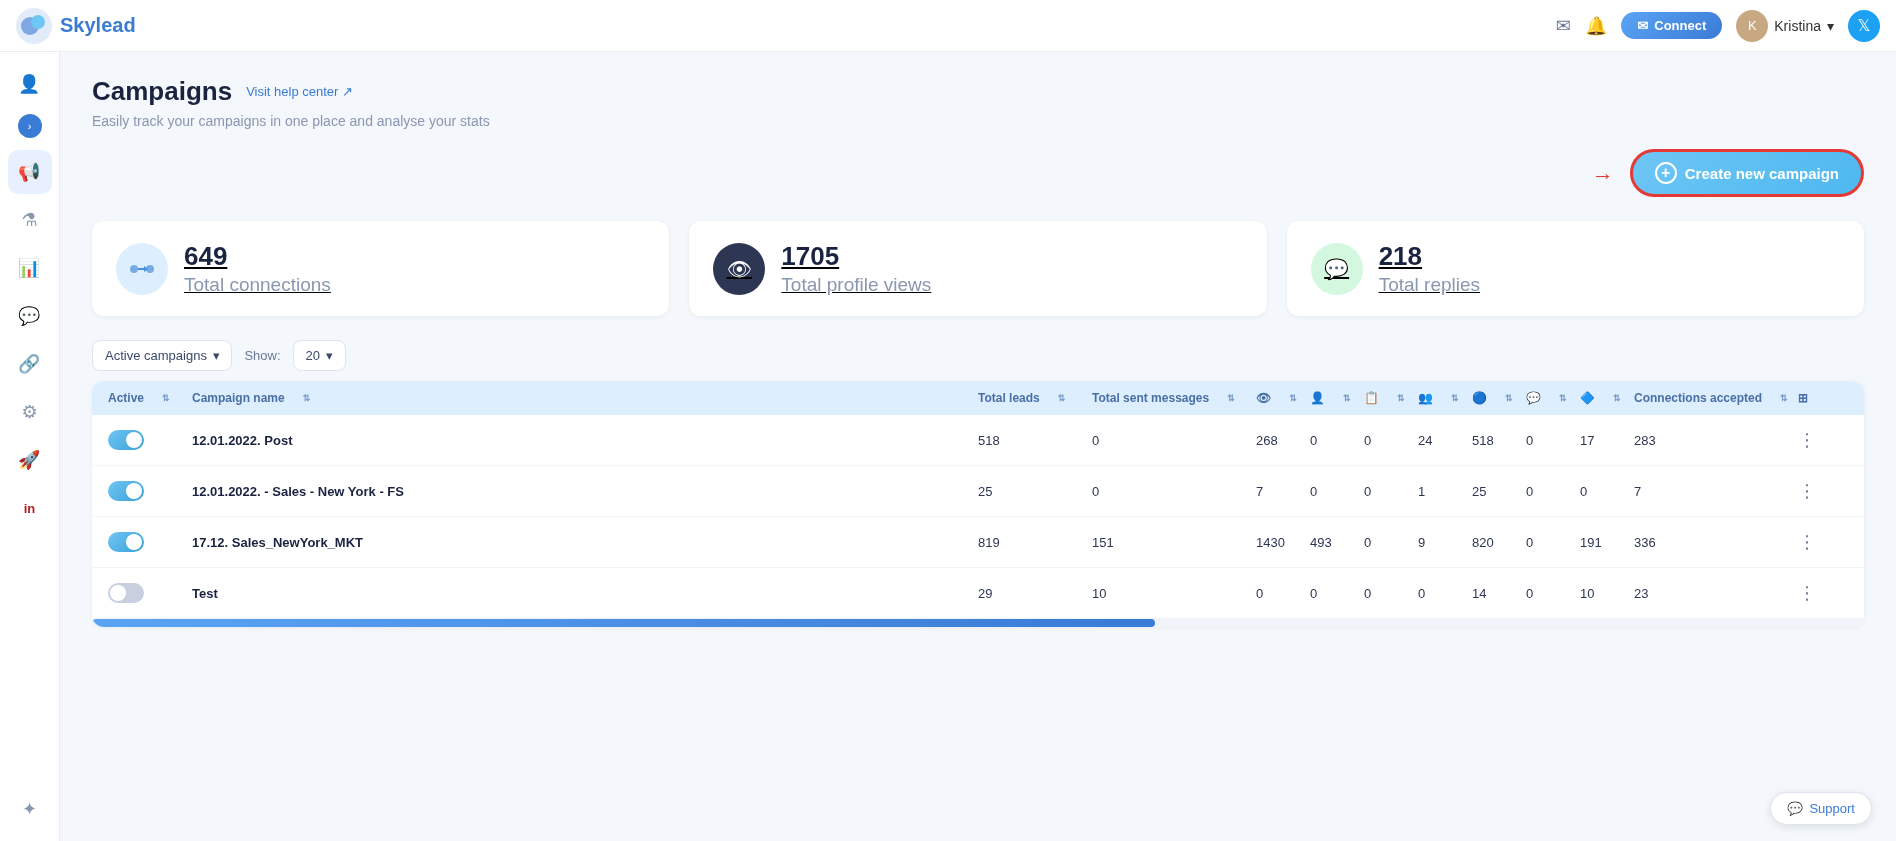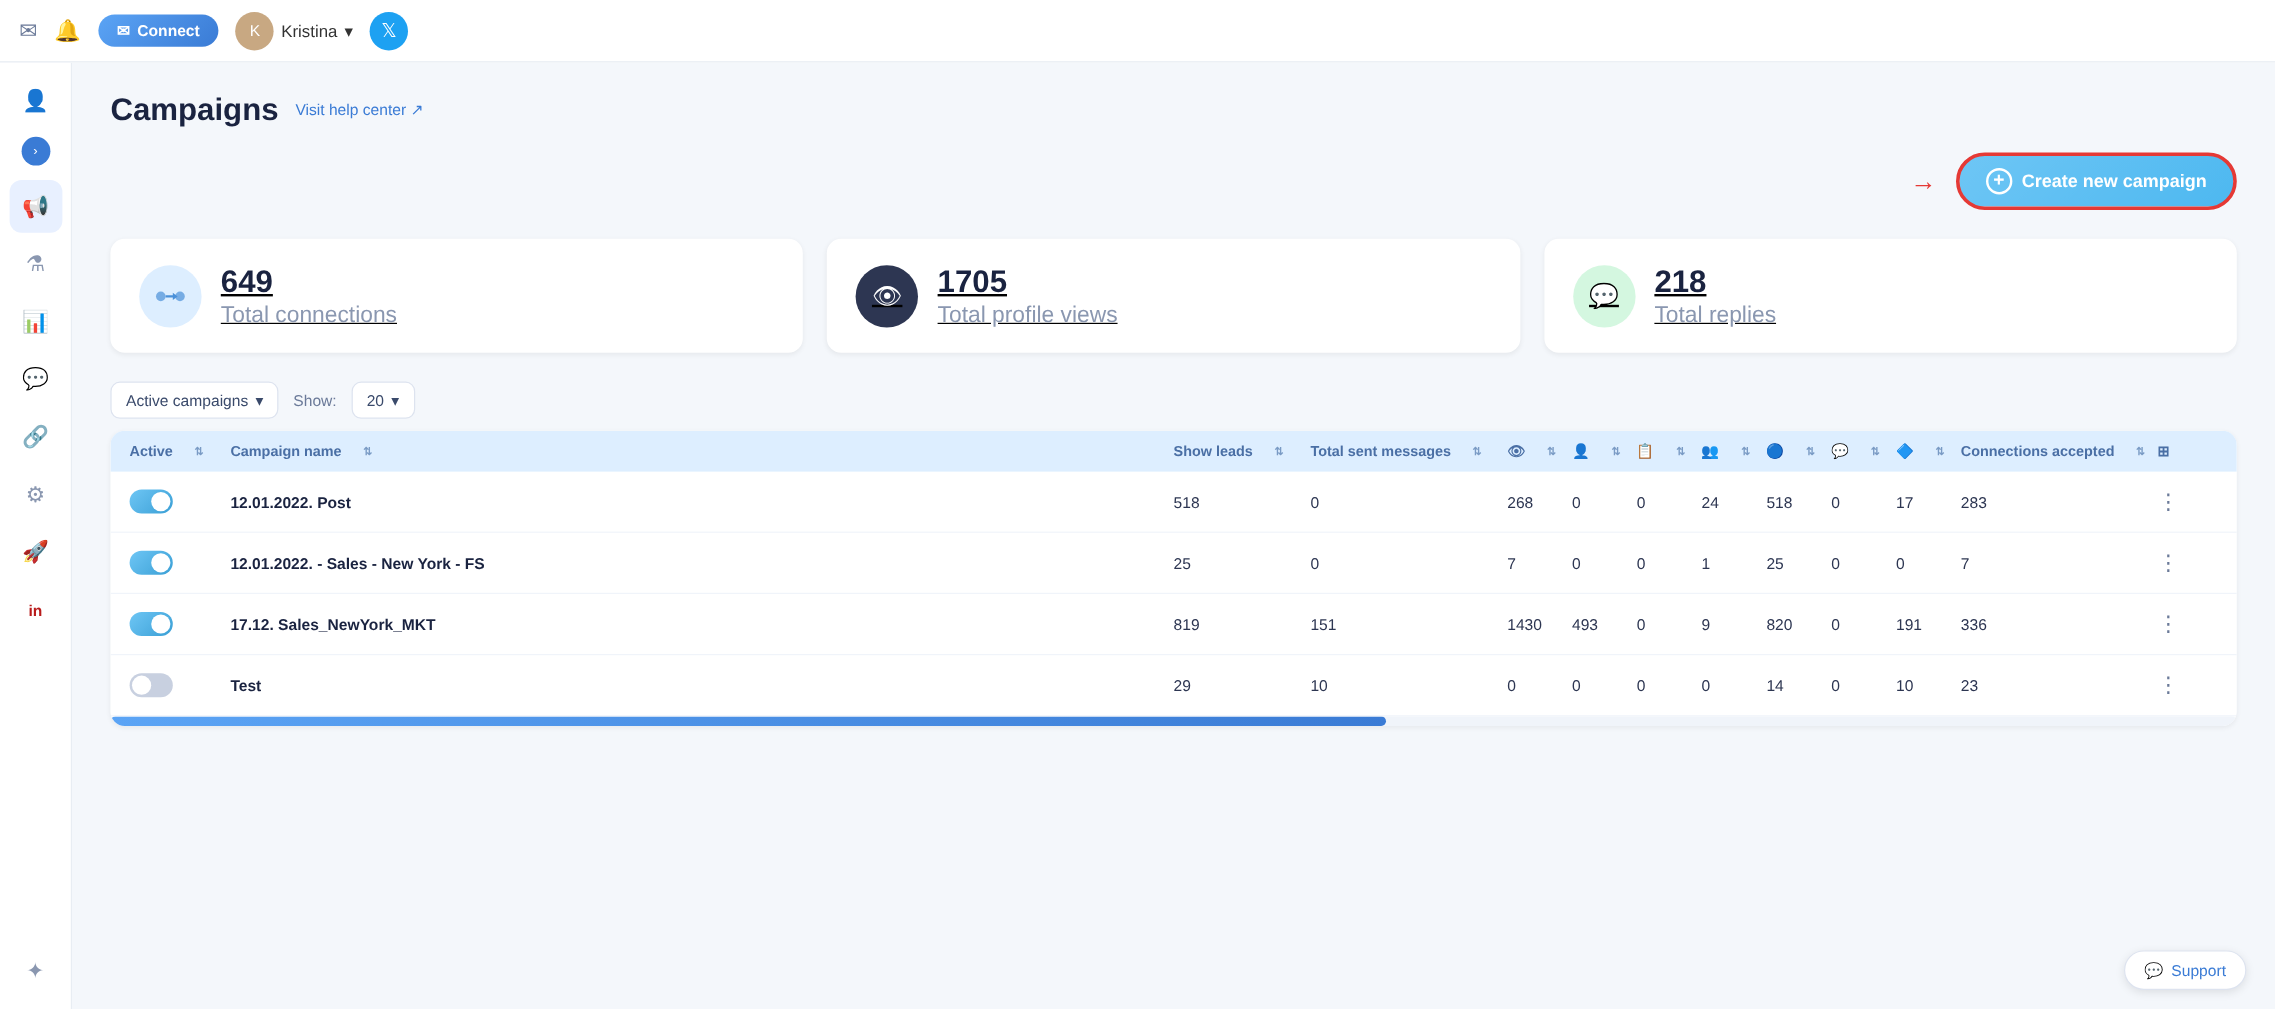--- a/index.html
+++ b/index.html
@@ -372,20 +372,28 @@
       align-items: center;
       justify-content: center;
       color: #fff;
       font-size: 16px;
     }
   </style>
 </head>
 <body>
 
 <div class="navbar">
+  <div class="navbar-logo">
+    <svg class="navbar-logo-icon" viewBox="0 0 36 36">
+      <circle cx="18" cy="18" r="18" fill="#3a7bd5" opacity="0.15"></circle>
+      <circle cx="14" cy="18" r="9" fill="#3a7bd5" opacity="0.6"></circle>
+      <circle cx="22" cy="14" r="7" fill="#6ec6f5"></circle>
+    </svg>
+    <span>Skylead</span>
+  </div>
   <div class="navbar-right">
     <span class="navbar-icon">✉</span>
     <span class="navbar-icon">🔔</span>
     <button class="btn-connect">
       <span>✉</span>
       <span>Connect</span>
     </button>
     <div class="navbar-user">
       <div class="avatar">K</div>
       <span>Kristina</span>
@@ -434,20 +442,21 @@
     </div>
   </div>
 
   <div class="main">
 
     <div class="page-header">
       <div class="page-title-row">
         <h1 class="page-title">Campaigns</h1>
         <a class="help-link">Visit help center ↗</a>
       </div>
+      <p class="page-subtitle">Easily track your campaigns in one place and analyse your stats</p>
     </div>
 
     <div class="header-actions">
       <span class="arrow-indicator">→</span>
       <button class="btn-create">
         <div class="btn-create-plus">+</div>
         <span>Create new campaign</span>
       </button>
     </div>
 
@@ -502,21 +511,21 @@
       <div class="table-header">
         <div class="th">
           <span>Active</span>
           <span class="th-sort">⇅</span>
         </div>
         <div class="th">
           <span>Campaign name</span>
           <span class="th-sort">⇅</span>
         </div>
         <div class="th">
-          <span>Show leads</span>
+          <span>Total leads</span>
           <span class="th-sort">⇅</span>
         </div>
         <div class="th">
           <span>Total sent messages</span>
           <span class="th-sort">⇅</span>
         </div>
         <div class="th">
             <span>👁</span>
             <span class="th-sort">⇅</span>
           </div>

